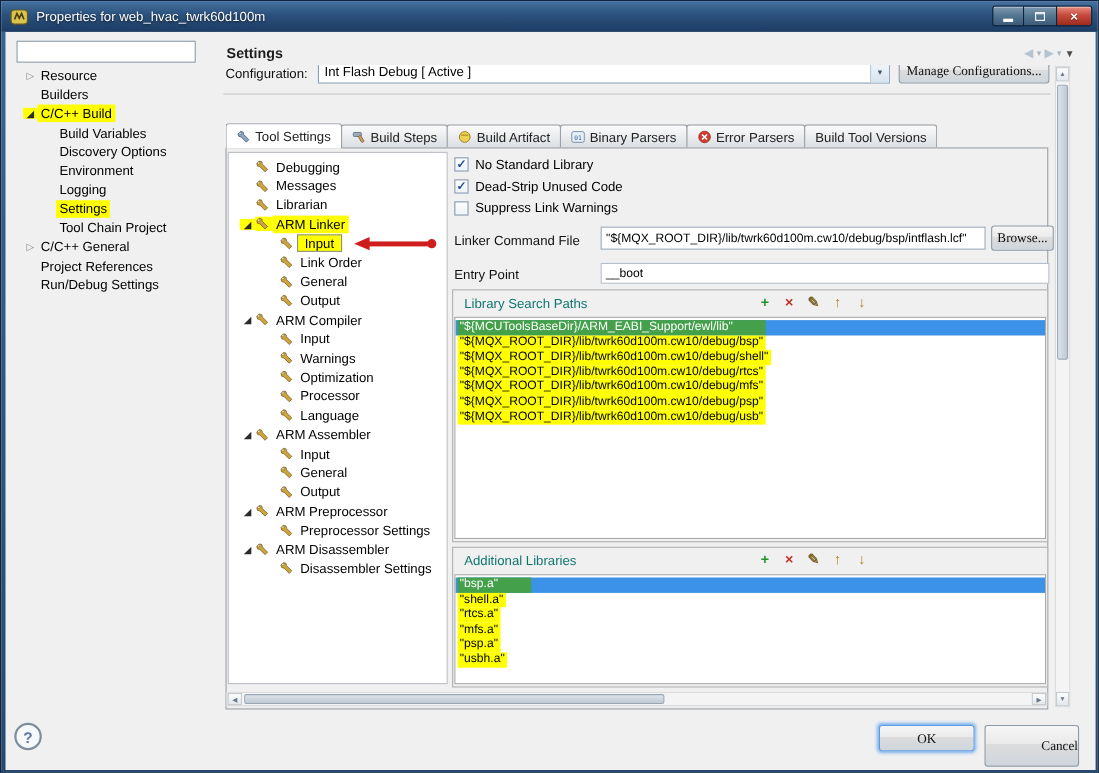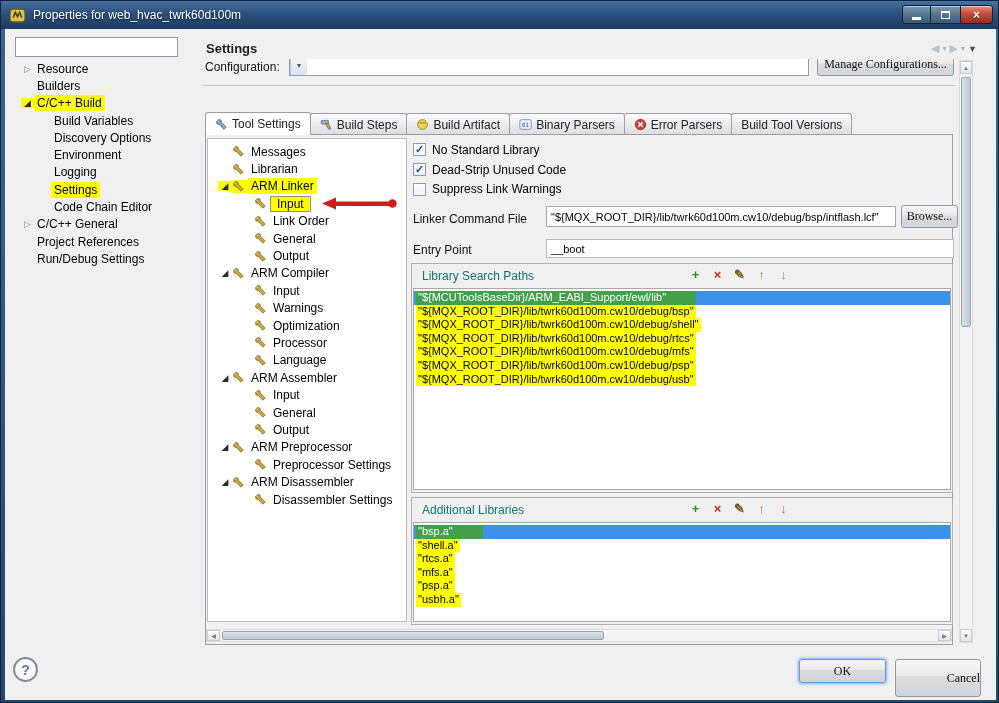--- a/index.html
+++ b/index.html
@@ -202,21 +202,21 @@
       <div class="s-row lv2">
         <span class="s-lab">Environment</span>
       </div>
       <div class="s-row lv2">
         <span class="s-lab">Logging</span>
       </div>
       <div class="s-row lv2 hl">
         <span class="s-lab">Settings</span>
       </div>
       <div class="s-row lv2">
-        <span class="s-lab">Code Chain Editor</span>
+        <span class="s-lab">Tool Chain Project</span>
       </div>
       <div class="s-row lv1">
         <span class="tw c">▷</span>
         <span class="s-lab">C/C++ General</span>
       </div>
       <div class="s-row lv1">
         <span class="tw"></span>
         <span class="s-lab">Project References</span>
       </div>
       <div class="s-row lv1">
@@ -230,20 +230,21 @@
     <span class="navico">◀</span>
     <span class="navico small">▾</span>
     <span class="navico">▶</span>
     <span class="navico small">▾</span>
     <span class="navico menu">▼</span>
   </div>
 
   <div id="config-clip">
     <span id="config-label">Configuration:</span>
     <div id="config-combo">
+      <span class="val">Int Flash Debug  [ Active ]</span>
       <span class="combo-arrow">▾</span>
     </div>
     <button id="manage-btn" class="w7btn">Manage Configurations...</button>
   </div>
   <div id="config-sep"></div>
 
   <div id="tabs">
       <div class="tab active">
         <span class="tab-ico">
           <svg width="13" height="13" viewBox="0 0 16 16">
@@ -289,20 +290,30 @@
         </span>
         <span class="tab-lab">Error Parsers</span>
       </div>
       <div class="tab">
         <span class="tab-lab">Build Tool Versions</span>
       </div>
     </div>
   <div id="tab-content"></div>
 
   <div id="tool-tree">
+      <div class="tt-row lv0">
+        <span class="tw"></span>
+        <span class="t-ico">
+          <svg width="13" height="13" viewBox="0 0 16 16">
+            <path d="M1.8 4.6 L4.6 1.8 L7.4 2.6 L8 5.2 L13.8 11 L11 13.8 L5.2 8 L2.6 7.4 Z" fill="#cfa43c" stroke="#7c6122" stroke-width="0.9"></path>
+            <circle cx="4" cy="4" r="1.3" fill="#f5f5f5" stroke="#7c6122" stroke-width="0.6"></circle>
+          </svg>
+        </span>
+        <span class="t-lab">Debugging</span>
+      </div>
       <div class="tt-row lv0">
         <span class="tw"></span>
         <span class="t-ico">
           <svg width="13" height="13" viewBox="0 0 16 16">
             <path d="M1.8 4.6 L4.6 1.8 L7.4 2.6 L8 5.2 L13.8 11 L11 13.8 L5.2 8 L2.6 7.4 Z" fill="#cfa43c" stroke="#7c6122" stroke-width="0.9"></path>
             <circle cx="4" cy="4" r="1.3" fill="#f5f5f5" stroke="#7c6122" stroke-width="0.6"></circle>
           </svg>
         </span>
         <span class="t-lab">Messages</span>
       </div>

